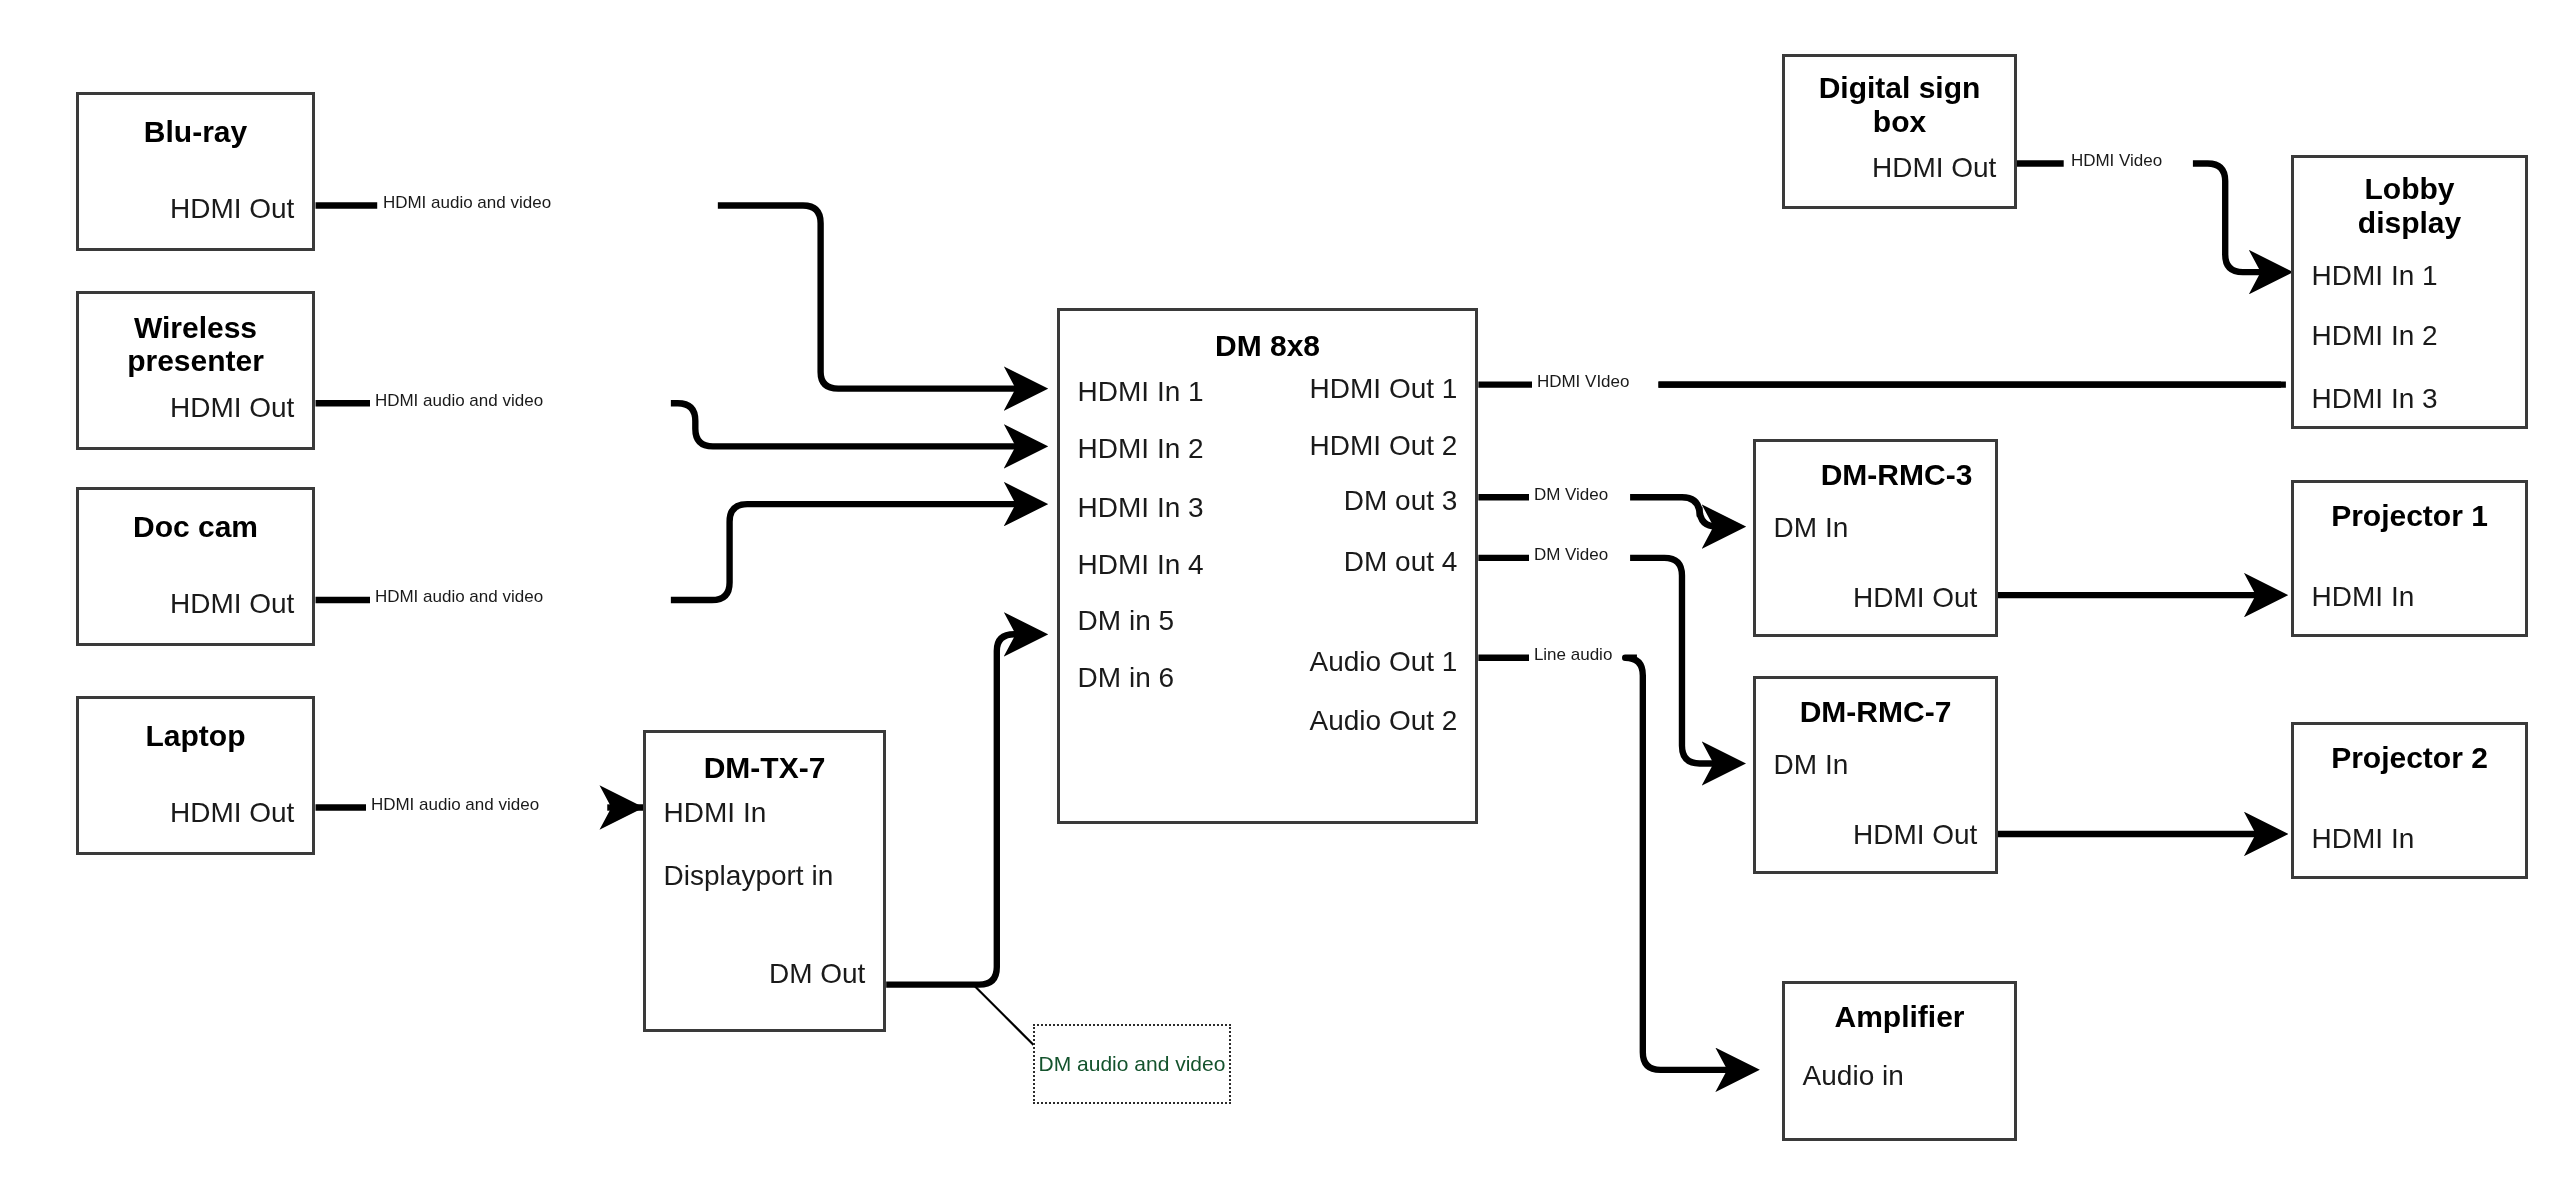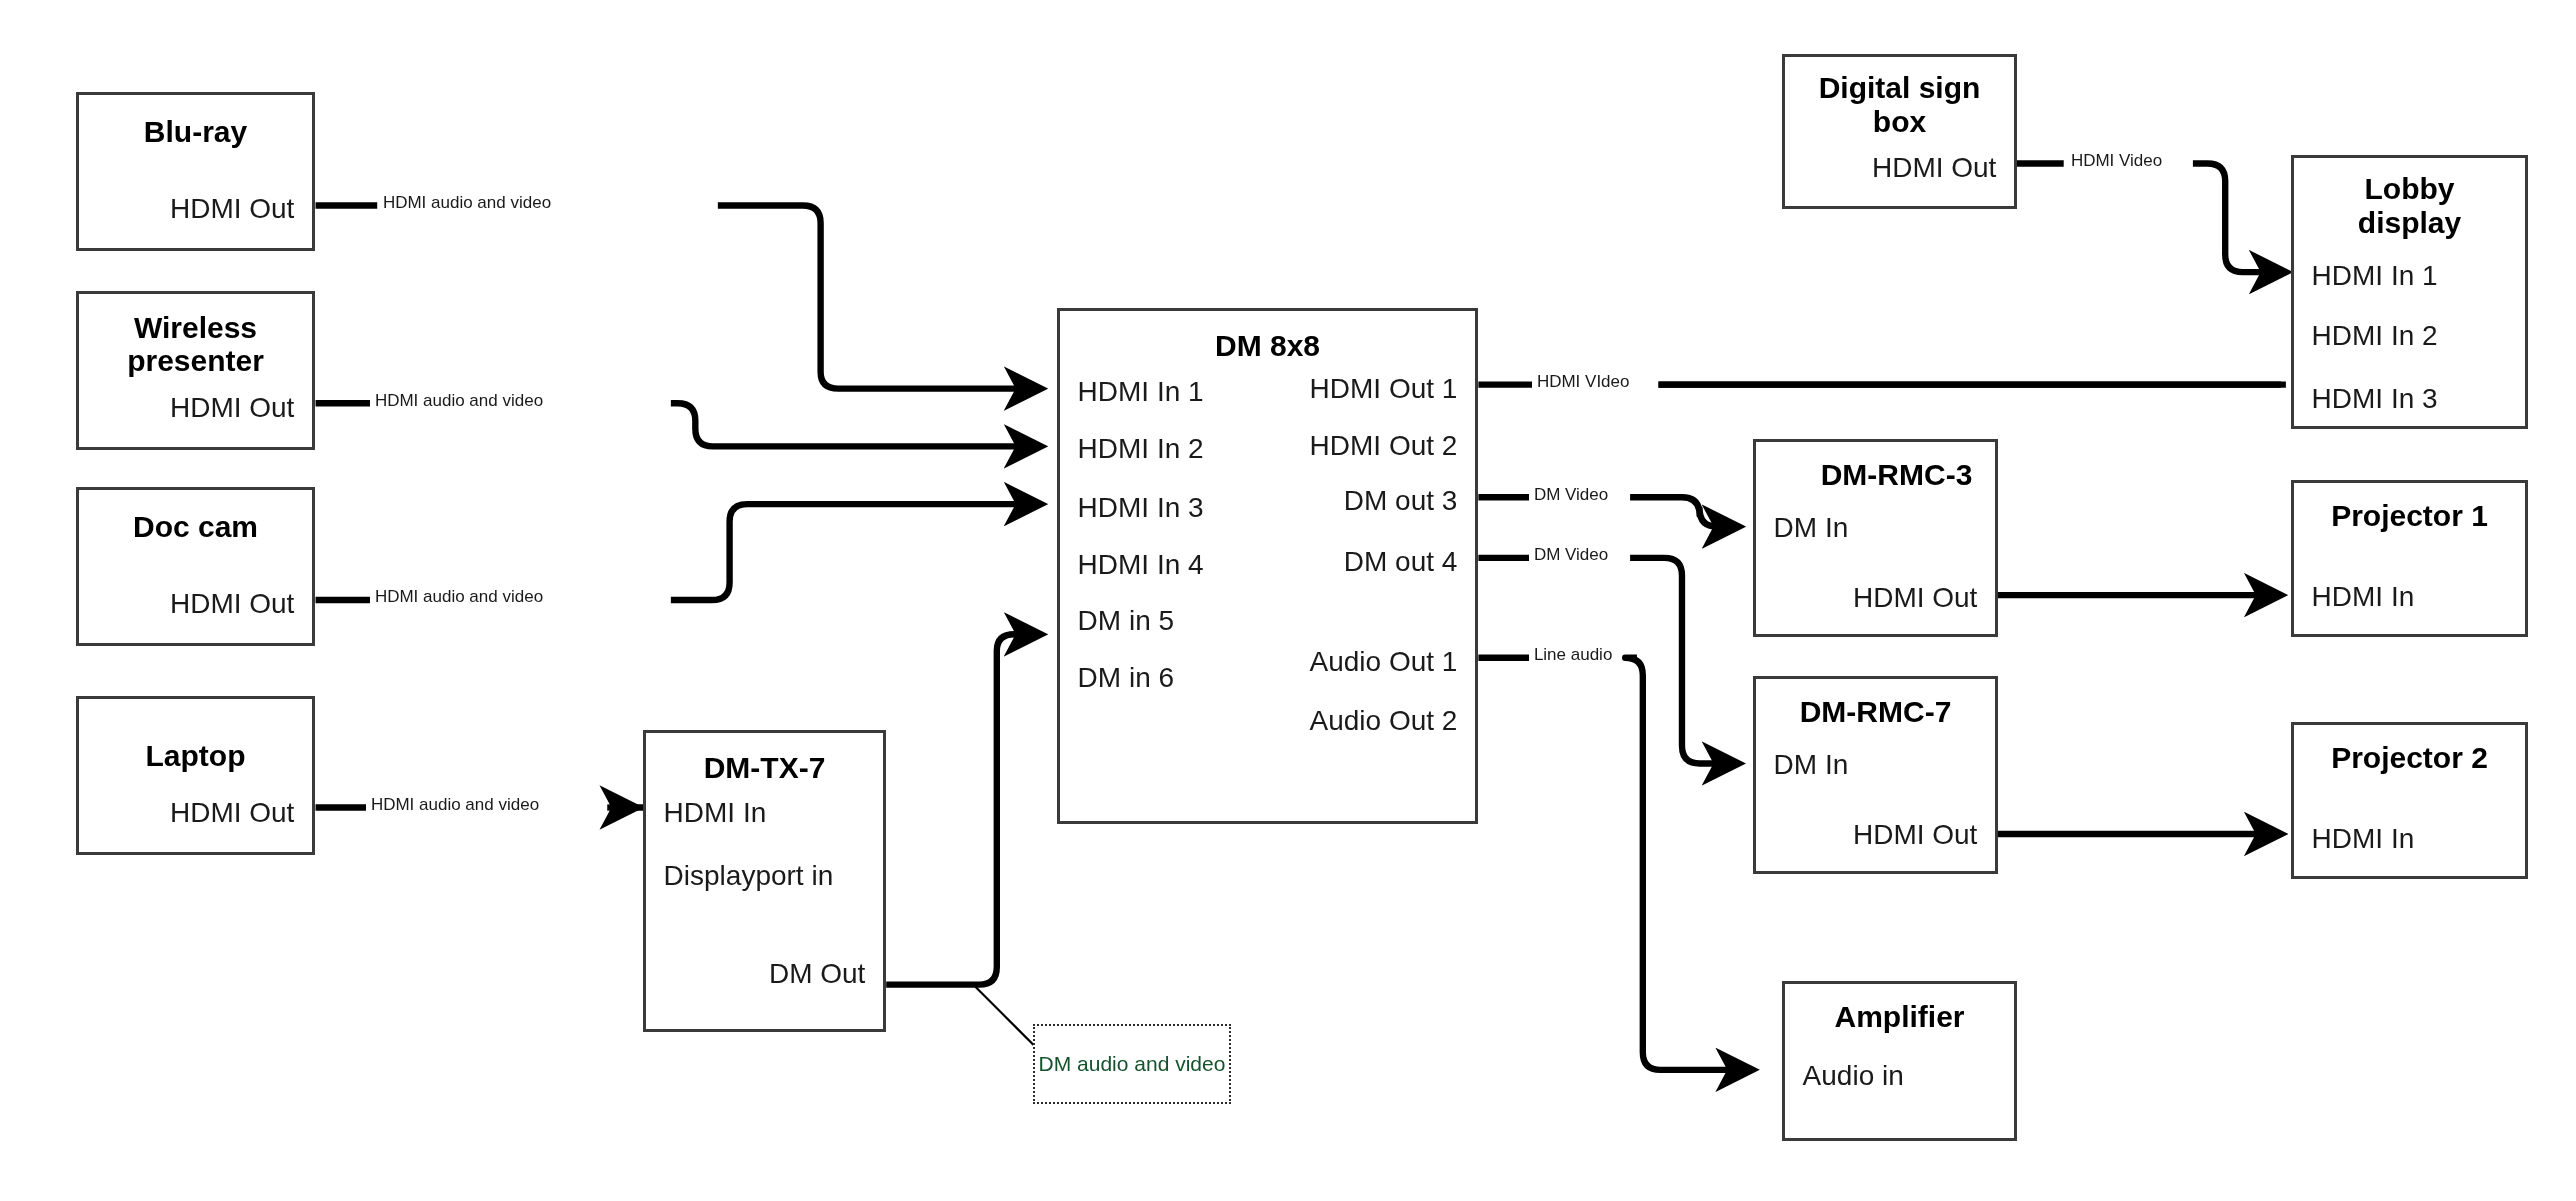--- a/index.html
+++ b/index.html
@@ -134,21 +134,21 @@
 presenter</div>
     <div class="port right" style="top:98px;">HDMI Out</div>
   </div>
 
   <div class="node" style="left:76px; top:487px; width:239px; height:159px;">
     <div class="node-title" style="top:19.6px;">Doc cam</div>
     <div class="port right" style="top:98px;">HDMI Out</div>
   </div>
 
   <div class="node" style="left:76px; top:696px; width:239px; height:159px;">
-    <div class="node-title" style="top:19.6px;margin-top:20px;">Laptop</div>
+    <div class="node-title" style="top:19.6px;">Laptop</div>
     <div class="port right" style="top:98px;">HDMI Out</div>
   </div>
 
   <div class="node" style="left:643px; top:730px; width:243px; height:302px;">
     <div class="node-title" style="top:17.6px;">DM-TX-7</div>
     <div class="port left" style="top:64px;">HDMI In</div>
     <div class="port left" style="top:127px;">Displayport in</div>
     <div class="port right" style="top:225px;">DM Out</div>
   </div>
 

